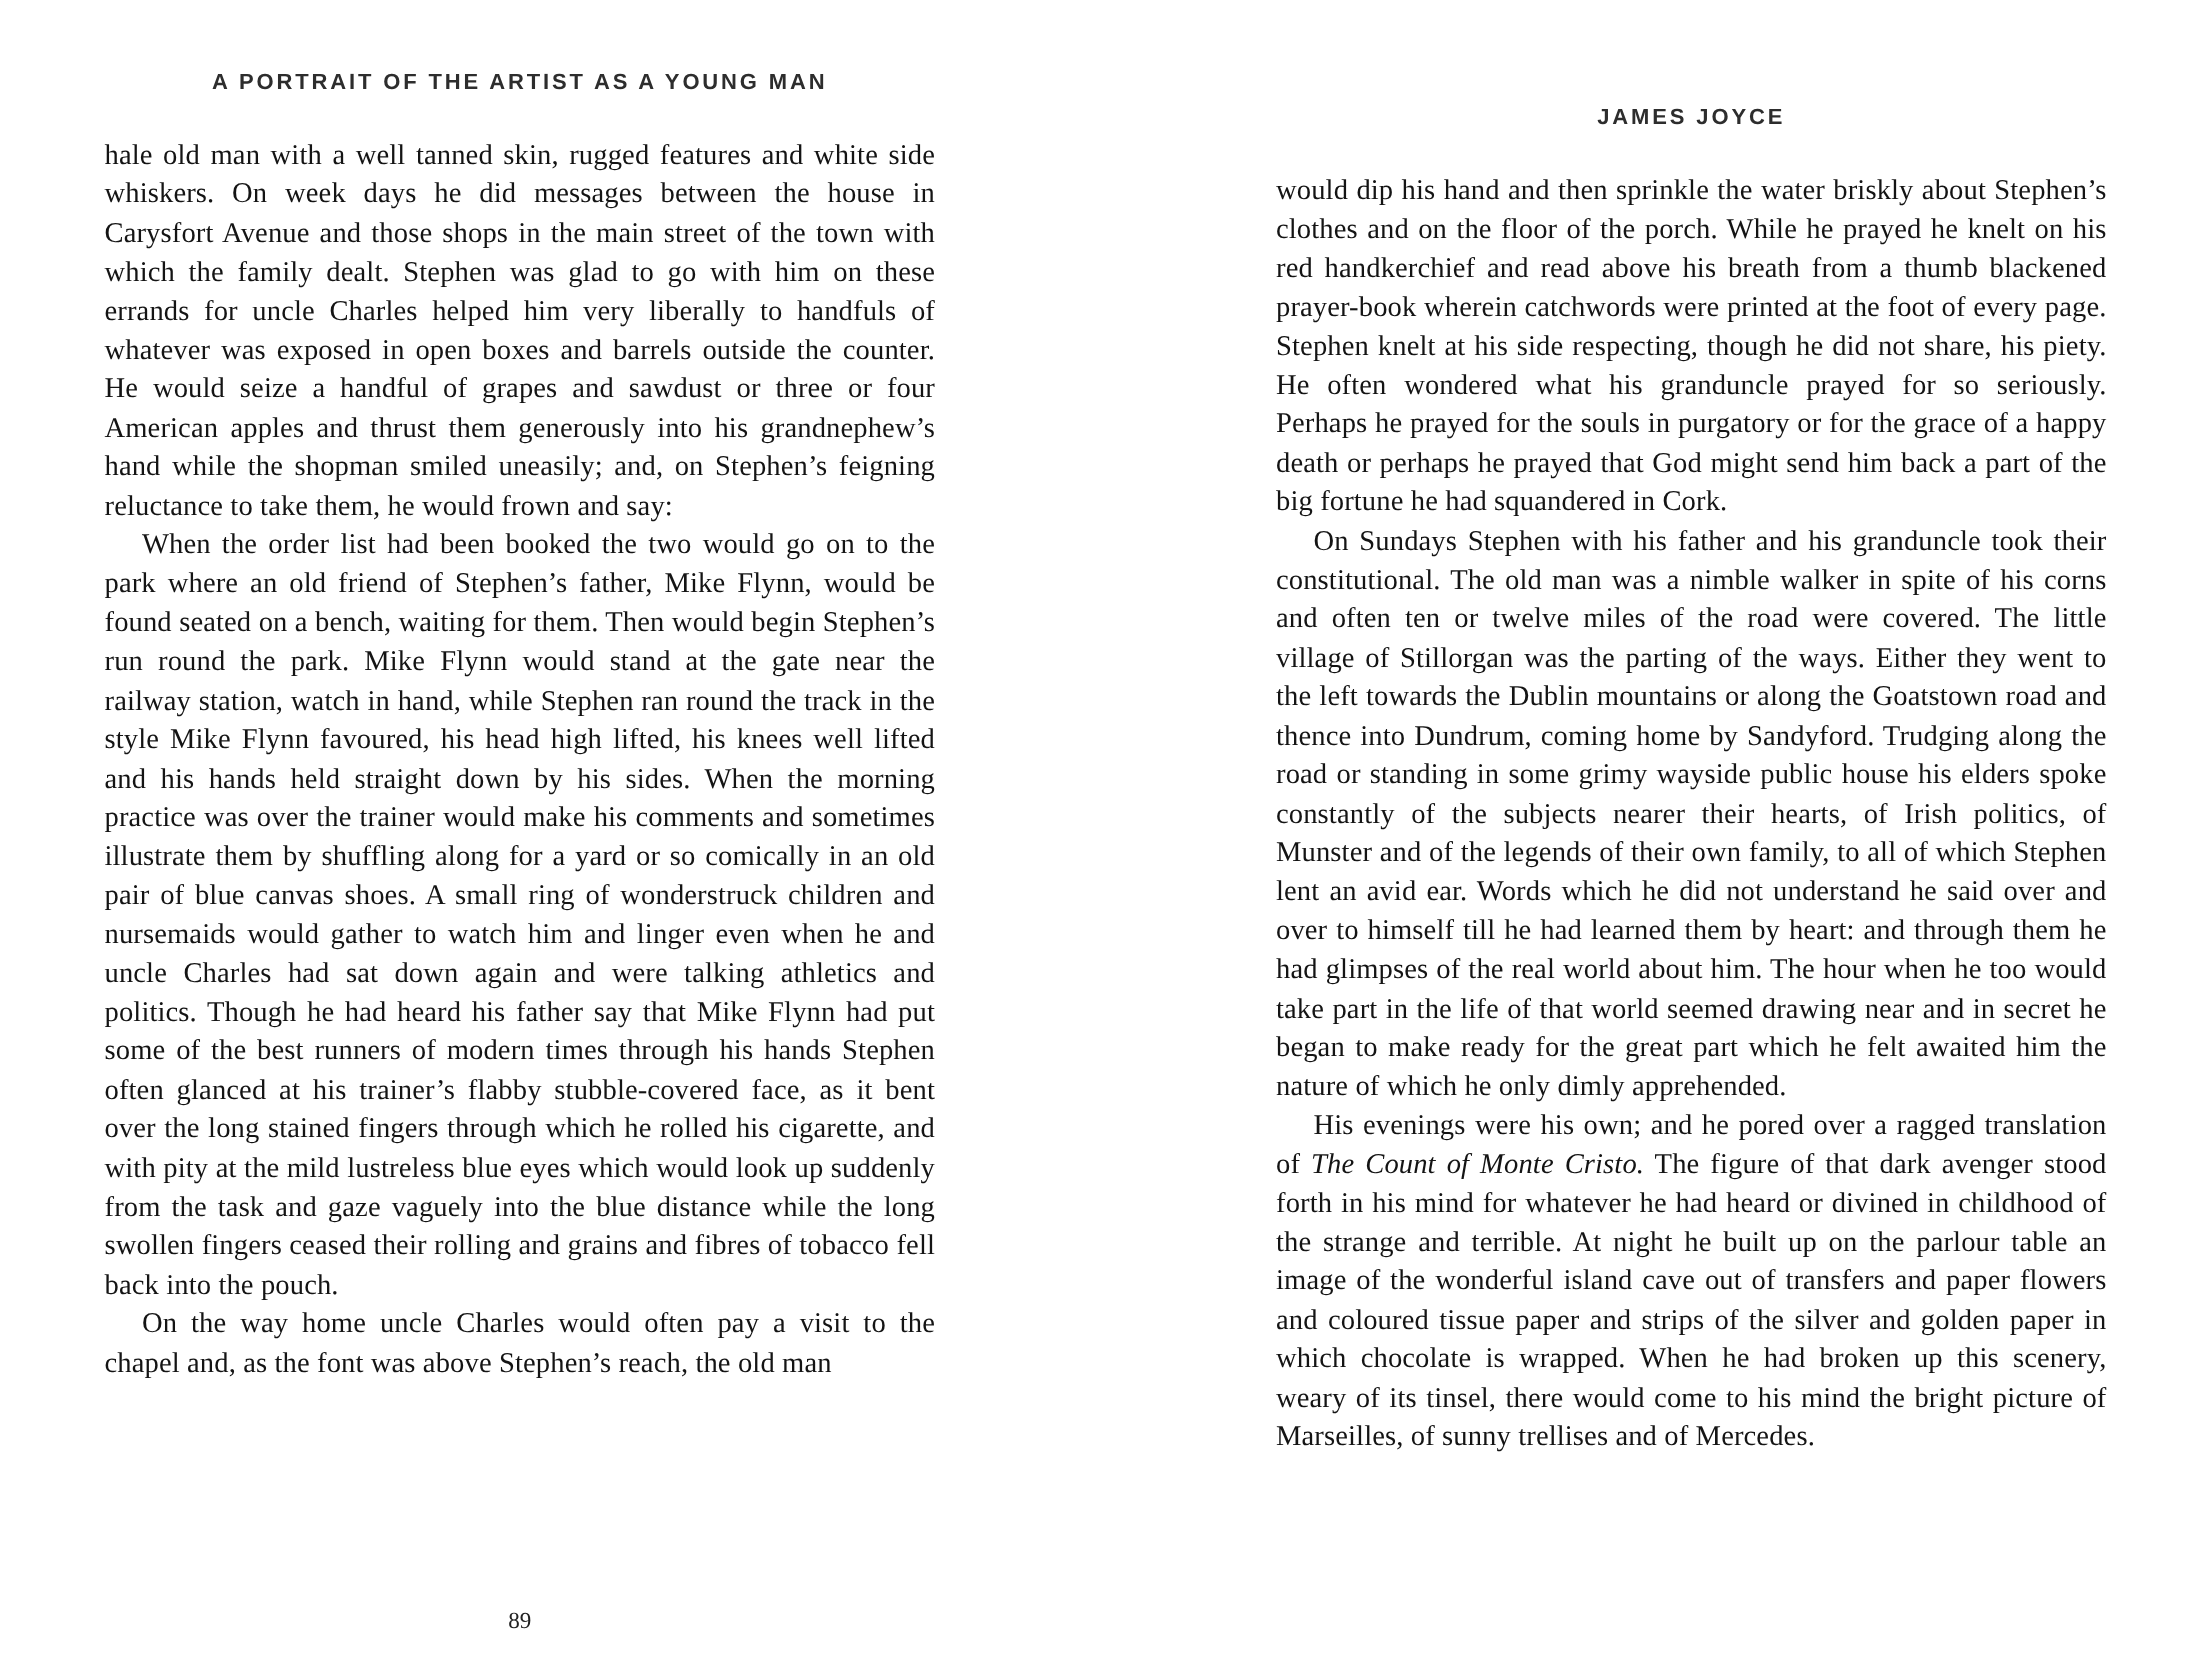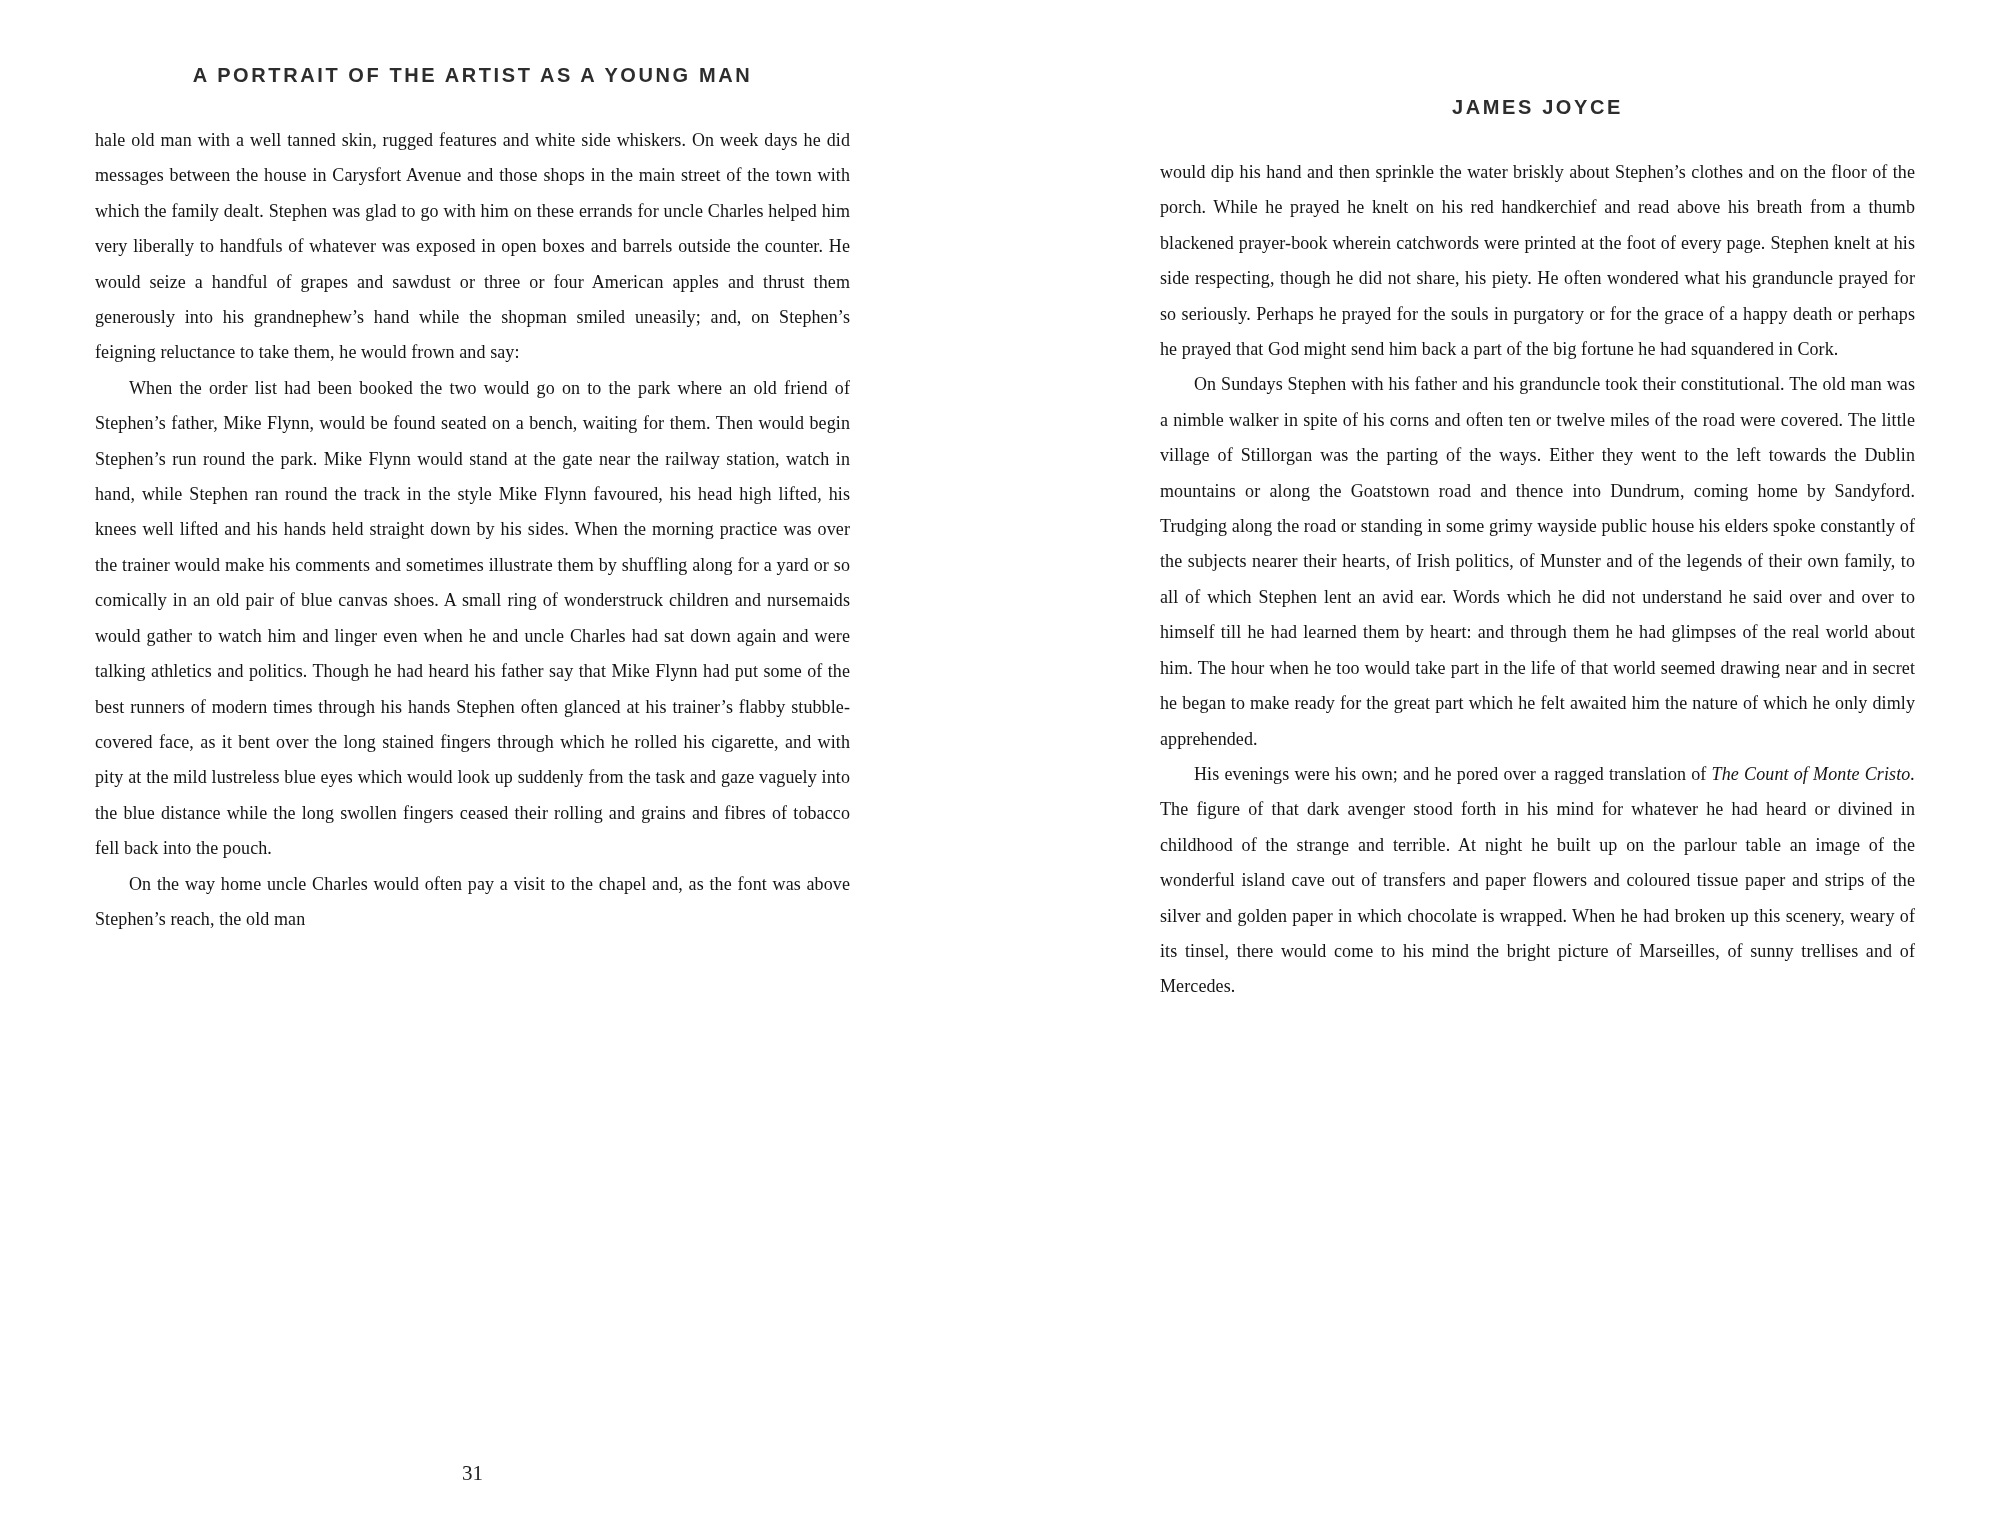--- a/index.html
+++ b/index.html
@@ -33,21 +33,21 @@
     font-family: "Liberation Sans", sans-serif;
     font-size: 20px;
     font-weight: 600;
     letter-spacing: 2.6px;
     text-align: center;
     color: #2d2d2d;
     margin: 0 0 36px 0;
     white-space: nowrap;
   }
   .page-body {
-    font-size: 18px;
+    font-size: 26px;
     line-height: 35.4px;
     text-align: justify;
     color: #141414;
     letter-spacing: 0.1px;
   }
   .para {
     margin: 0;
     padding: 0;
   }
   .para.indent {
@@ -68,21 +68,21 @@
 
 <div class="spread">
 
   <section class="page page-left">
     <header class="running-head">A PORTRAIT OF THE ARTIST AS A YOUNG MAN</header>
     <div class="page-body" id="page-left-body">
         <p class="para"><span>hale old man with a well tanned skin, rugged features and white side whiskers. On week days he did messages between the house in Carysfort Avenue and those shops in the main street of the town with which the family dealt. Stephen was glad to go with him on these errands for uncle Charles helped him very liberally to handfuls of whatever was exposed in open boxes and barrels outside the counter. He would seize a handful of grapes and sawdust or three or four American apples and thrust them generously into his grandnephew’s hand while the shopman smiled uneasily; and, on Stephen’s feigning reluctance to take them, he would frown and say:</span></p>
         <p class="para indent"><span>When the order list had been booked the two would go on to the park where an old friend of Stephen’s father, Mike Flynn, would be found seated on a bench, waiting for them. Then would begin Stephen’s run round the park. Mike Flynn would stand at the gate near the railway station, watch in hand, while Stephen ran round the track in the style Mike Flynn favoured, his head high lifted, his knees well lifted and his hands held straight down by his sides. When the morning practice was over the trainer would make his comments and sometimes illustrate them by shuffling along for a yard or so comically in an old pair of blue canvas shoes. A small ring of wonderstruck children and nursemaids would gather to watch him and linger even when he and uncle Charles had sat down again and were talking athletics and politics. Though he had heard his father say that Mike Flynn had put some of the best runners of modern times through his hands Stephen often glanced at his trainer’s flabby stubble-covered face, as it bent over the long stained fingers through which he rolled his cigarette, and with pity at the mild lustreless blue eyes which would look up suddenly from the task and gaze vaguely into the blue distance while the long swollen fingers ceased their rolling and grains and fibres of tobacco fell back into the pouch.</span></p>
         <p class="para indent"><span>On the way home uncle Charles would often pay a visit to the chapel and, as the font was above Stephen’s reach, the old man</span></p>
       </div>
-    <footer class="page-number">31</footer>
+    <footer class="page-number">89</footer>
   </section>
 
   <section class="page page-right">
     <header class="running-head">JAMES JOYCE</header>
     <div class="page-body" id="page-right-body">
         <p class="para"><span>would dip his hand and then sprinkle the water briskly about Stephen’s clothes and on the floor of the porch. While he prayed he knelt on his red handkerchief and read above his breath from a thumb blackened prayer-book wherein catchwords were printed at the foot of every page. Stephen knelt at his side respecting, though he did not share, his piety. He often wondered what his granduncle prayed for so seriously. Perhaps he prayed for the souls in purgatory or for the grace of a happy death or perhaps he prayed that God might send him back a part of the big fortune he had squandered in Cork.</span></p>
         <p class="para indent"><span>On Sundays Stephen with his father and his granduncle took their constitutional. The old man was a nimble walker in spite of his corns and often ten or twelve miles of the road were covered. The little village of Stillorgan was the parting of the ways. Either they went to the left towards the Dublin mountains or along the Goatstown road and thence into Dundrum, coming home by Sandyford. Trudging along the road or standing in some grimy wayside public house his elders spoke constantly of the subjects nearer their hearts, of Irish politics, of Munster and of the legends of their own family, to all of which Stephen lent an avid ear. Words which he did not understand he said over and over to himself till he had learned them by heart: and through them he had glimpses of the real world about him. The hour when he too would take part in the life of that world seemed drawing near and in secret he began to make ready for the great part which he felt awaited him the nature of which he only dimly apprehended.</span></p>
         <p class="para indent"><span>His evenings were his own; and he pored over a ragged translation of </span><i>The Count of Monte Cristo.</i><span> The figure of that dark avenger stood forth in his mind for whatever he had heard or divined in childhood of the strange and terrible. At night he built up on the parlour table an image of the wonderful island cave out of transfers and paper flowers and coloured tissue paper and strips of the silver and golden paper in which chocolate is wrapped. When he had broken up this scenery, weary of its tinsel, there would come to his mind the bright picture of Marseilles, of sunny trellises and of Mercedes.</span></p>
       </div>
   </section>

